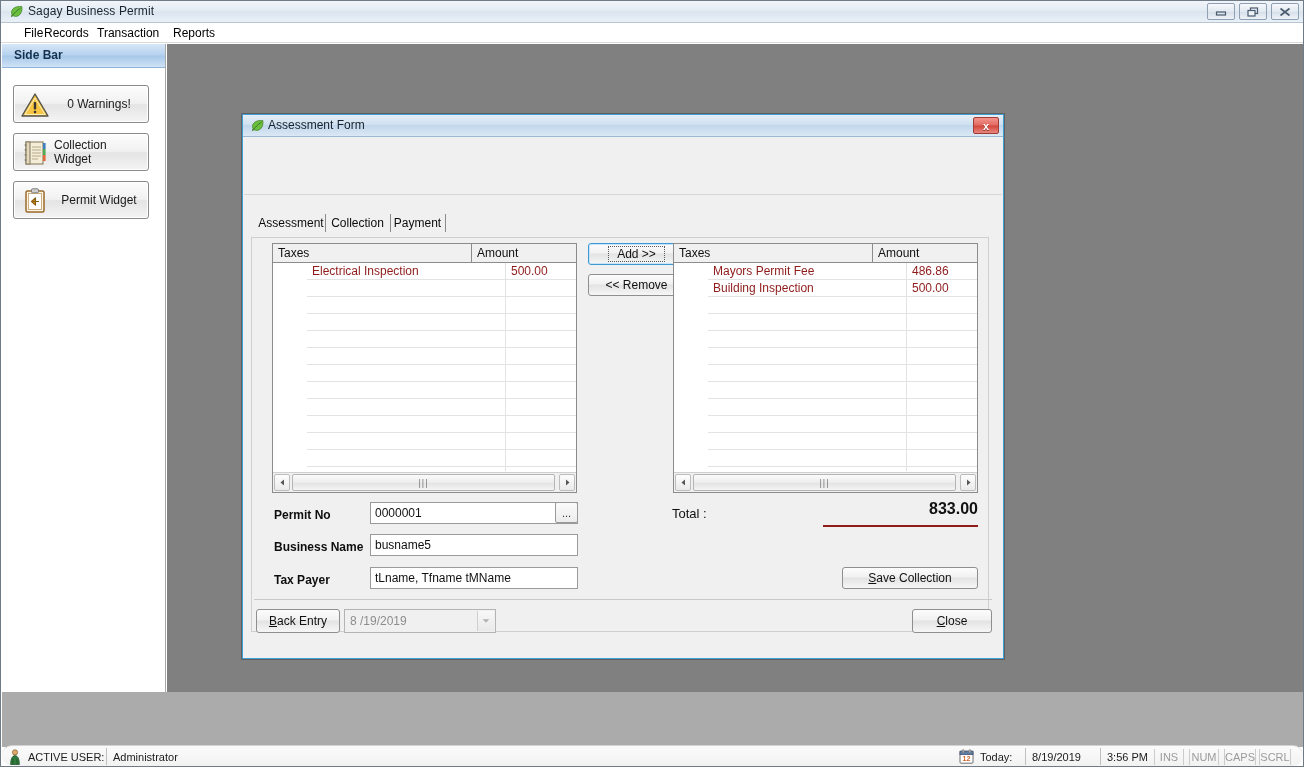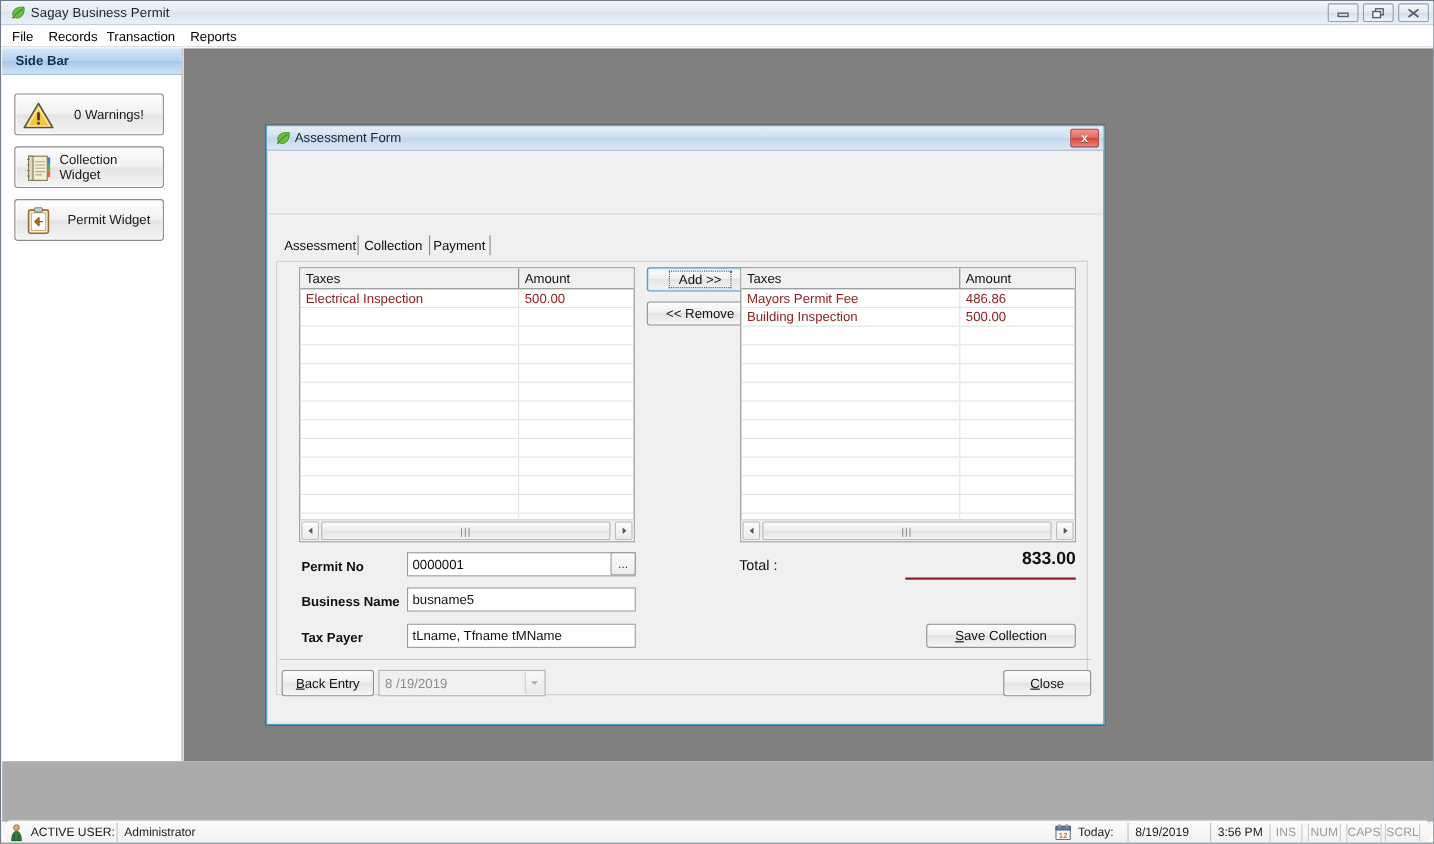--- a/index.html
+++ b/index.html
@@ -181,21 +181,21 @@
   .grid-head {
     position:absolute; left:0; top:0; right:0; height:19px;
     background:#f0f0f0;
     border-bottom:1px solid #8c8c8c;
   }
   .grid-head .hcell {
     position:absolute; top:0; height:18px;
     font-size:12px; color:#111; display:flex; align-items:center; padding-left:5px;
   }
   .grid-head .hsplit { position:absolute; top:0; width:1px; height:18px; background:#8c8c8c; }
-  .grid-rows { position:absolute; left:0; top:19px; right:0; bottom:21px; overflow:hidden; }
+  .grid-rows { position:absolute; left:0; top:19px; right:0; bottom:21px; overflow:hidden;padding-left:34px; }
   .grow { position:relative; height:17px; border-bottom:1px solid #e3e3e3; }
   .gcell {
     position:absolute; top:0; height:16px;
     font-size:12px; color:#8f1b1b; display:flex; align-items:center; padding-left:5px;
   }
   .gvsep { position:absolute; top:0; height:16px; width:1px; background:#e3e3e3; }
 
   
   .hscroll {
     position:absolute; left:0; right:0; bottom:0; height:20px;
@@ -298,21 +298,21 @@
       </div>
       <div class="wbtn">
         <svg width="13" height="11" viewBox="0 0 13 11">
           <path d="M2 2 L11 9 M11 2 L2 9" stroke="#4a5c6e" stroke-width="1.6" fill="none"></path>
         </svg>
       </div>
     </div>
   </div>
 
   <div class="menubar">
-    <div class="menu-item" style="left:8px">File</div>
+    <div class="menu-item" style="left:21px">File</div>
     <div class="menu-item" style="left:41px">Records</div>
     <div class="menu-item" style="left:94px">Transaction</div>
     <div class="menu-item" style="left:170px">Reports</div>
   </div>
 
   <div class="sidebar">
     <div class="sidebar-header">
       <span>Side Bar</span>
     </div>
 

